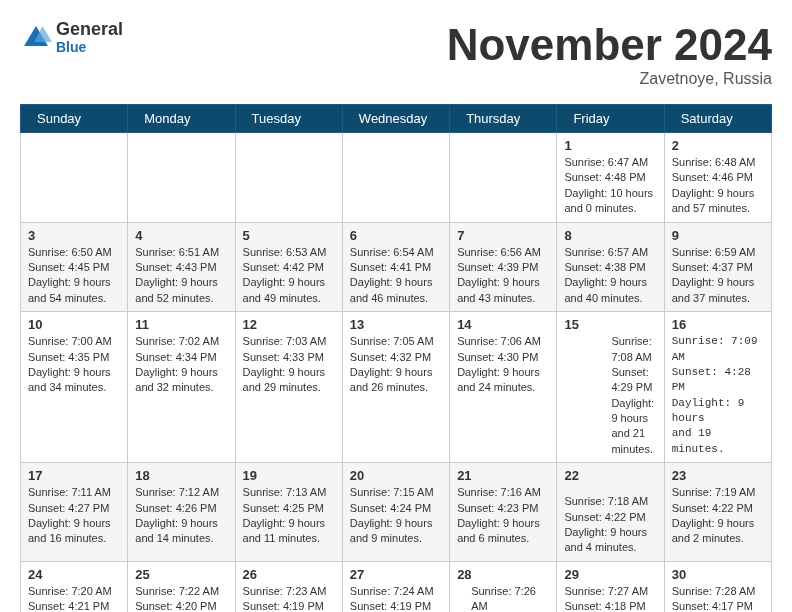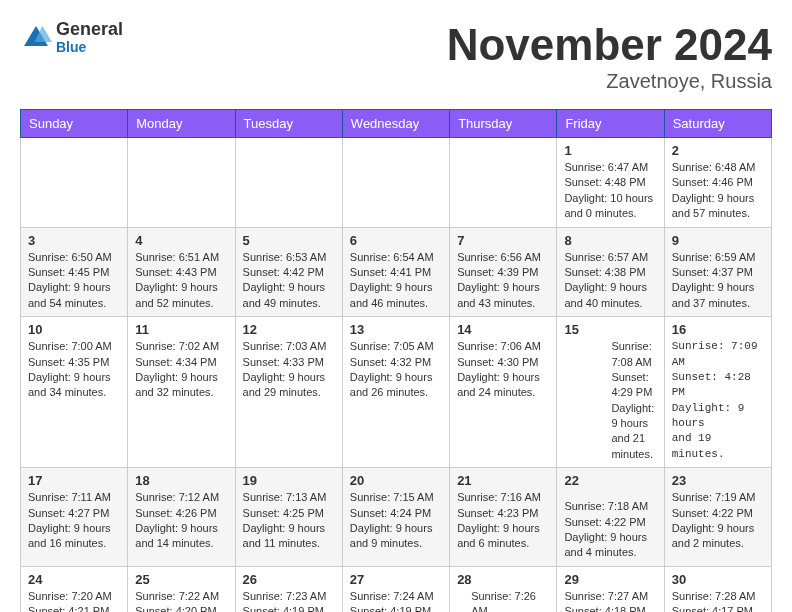--- a/index.html
+++ b/index.html
@@ -42,32 +42,32 @@
     }
     .title-section {
       text-align: right;
     }
     .month-title {
       font-size: 44px;
       font-weight: bold;
       color: #333;
     }
     .location-title {
-      font-size: 20px;
+      font-size: 16px;
       color: #555;
     }
     .calendar-table {
       width: 100%;
       border-collapse: collapse;
       font-size: 11px;
     }
     .calendar-table th {
-      background-color: #8b5cf6;
+      background-color: #0c4a6e;
       color: #fff;
-      padding: 6px 8px;
+      padding: 6px 16px;
       text-align: left;
       font-size: 13px;
       font-weight: normal;
       border: 1px solid #1a5a9a;
     }
     .calendar-table td {
       border: 1px solid #ccc;
       padding: 5px 7px;
       vertical-align: top;
       width: 14.28%;

